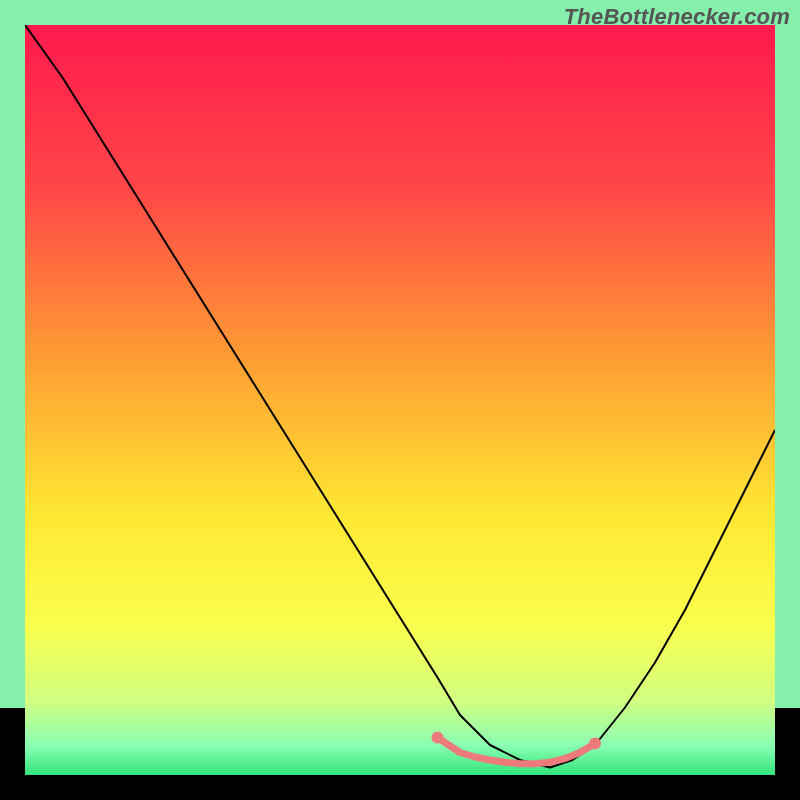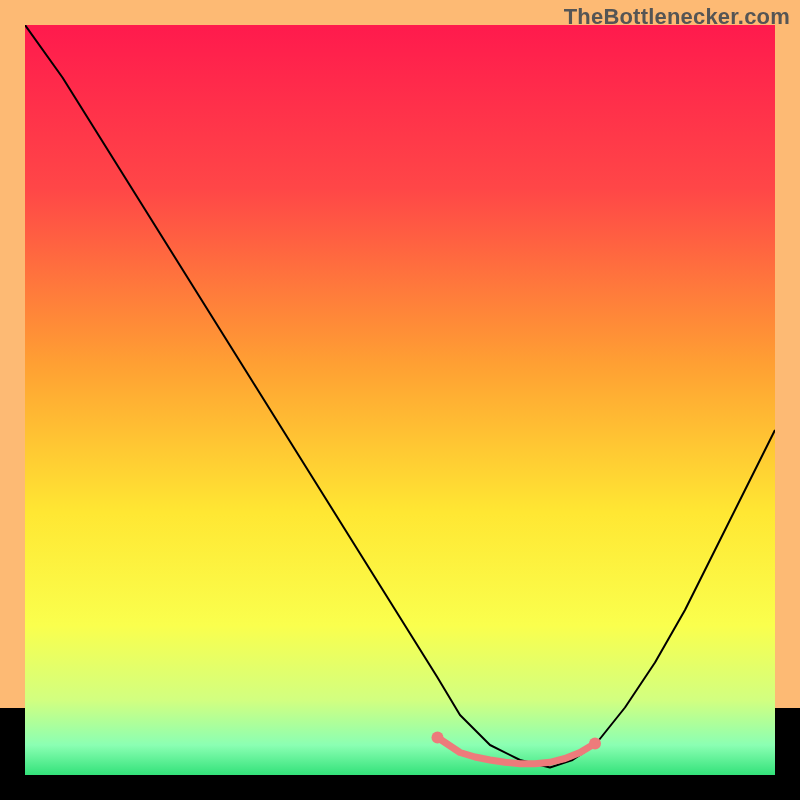--- a/index.html
+++ b/index.html
@@ -1,21 +1,22 @@
 <!DOCTYPE html>
 <html><head>
 <meta charset="utf-8">
 <style>
   * { margin: 0; padding: 0; box-sizing: border-box; }
   html, body { width: 800px; height: 800px; overflow: hidden; background: #000; }
   .frame {
     position: relative;
     width: 800px;
     height: 708px;
-    background: #fdba74;
+    background: #86efac;
+    font-style: italic;
   }
   .watermark {
     position: absolute;
     top: 4px;
     right: 10px;
     font-family: Arial, Helvetica, sans-serif;
     font-size: 22px;
     font-weight: bold;
     color: #555;
     letter-spacing: 0.2px;

